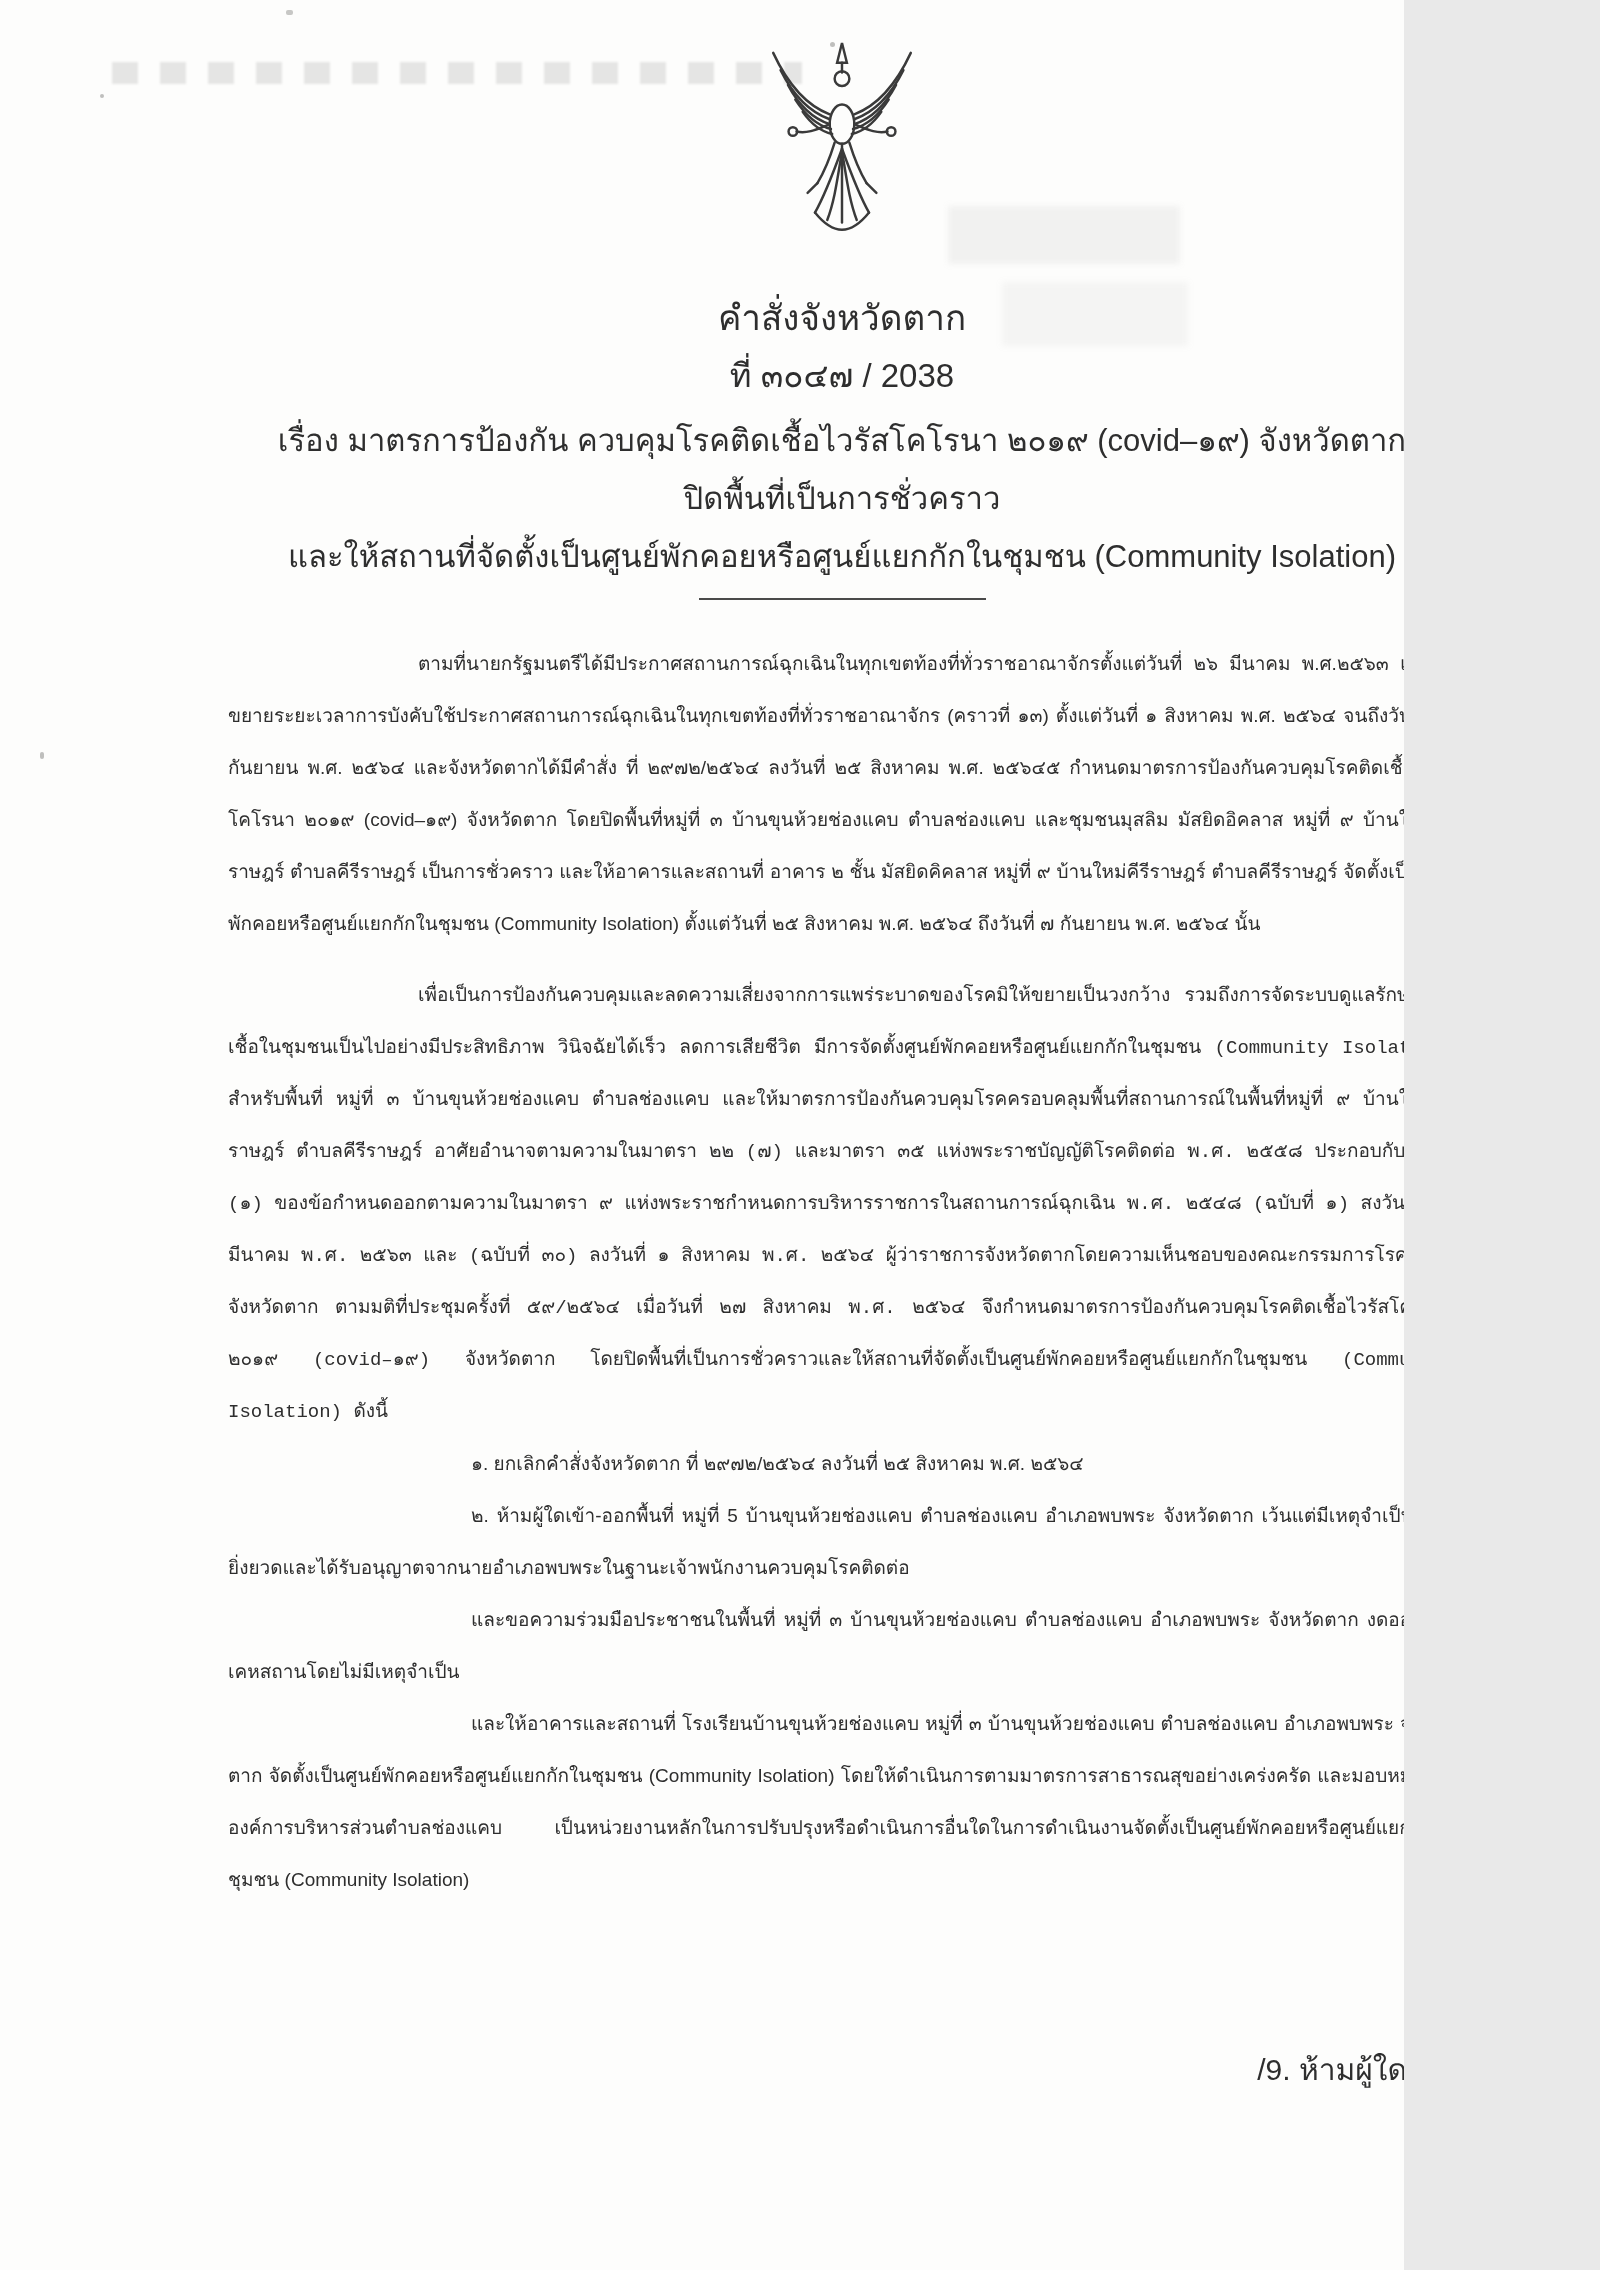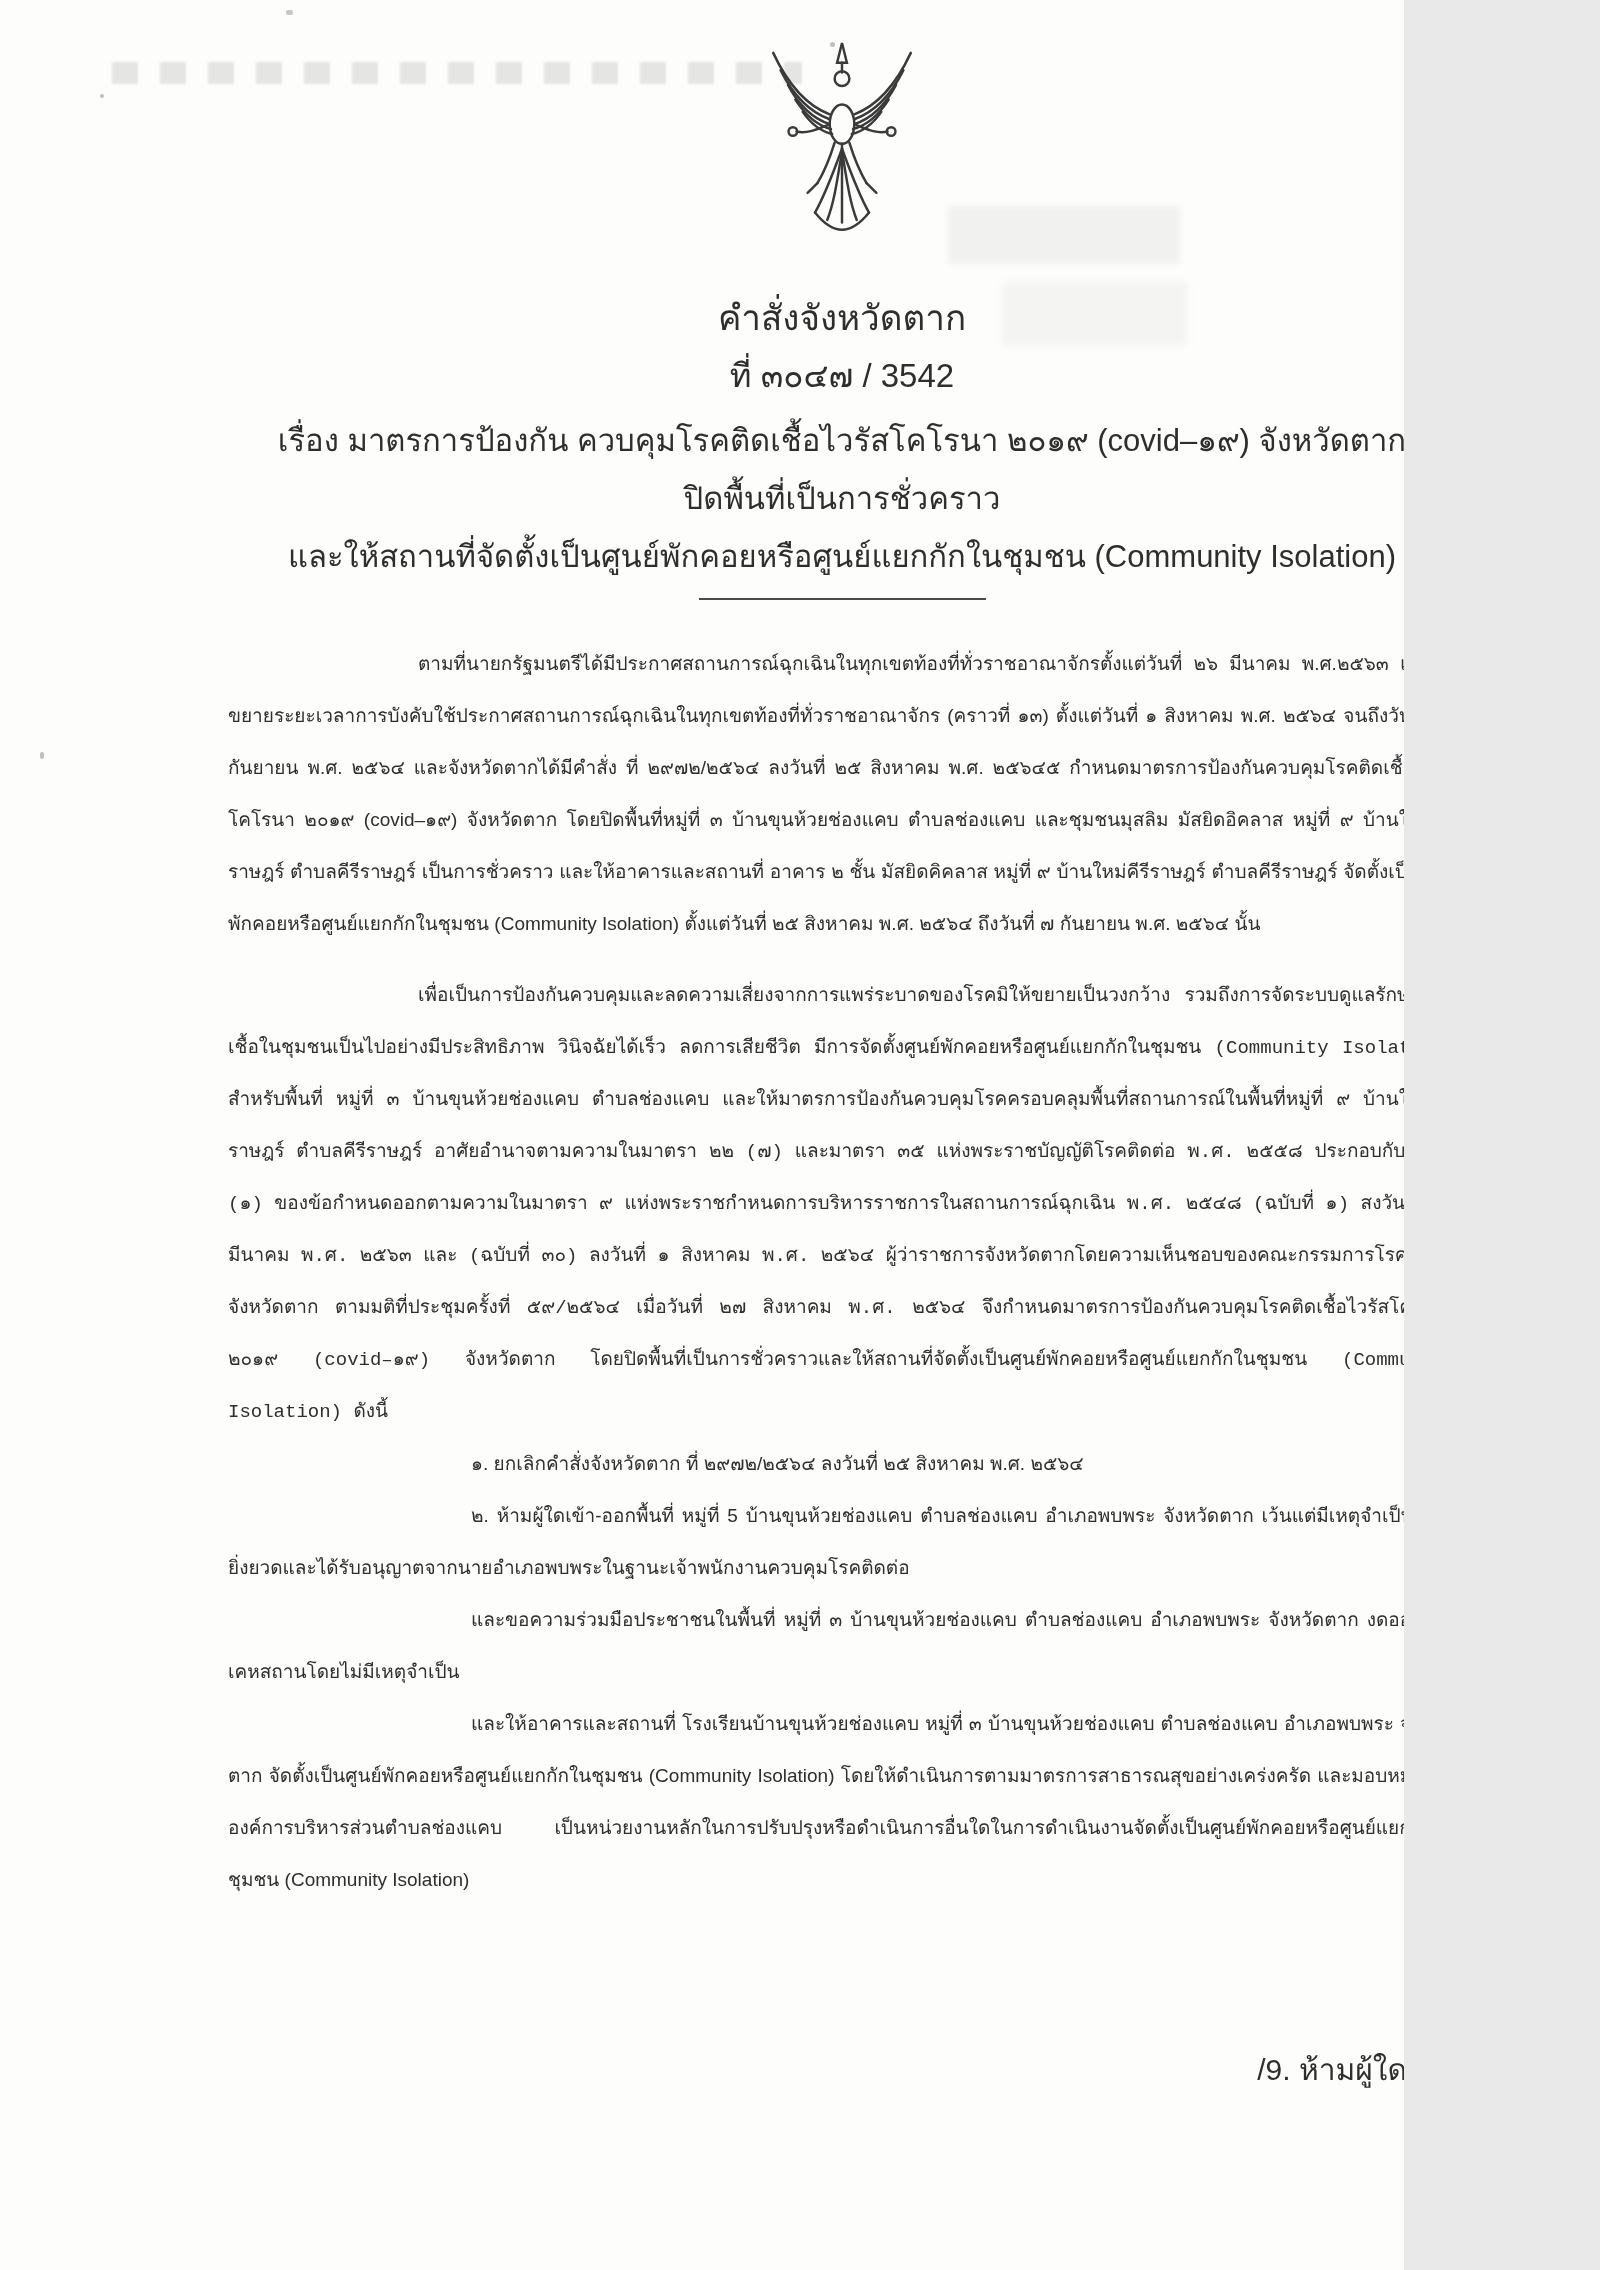--- a/index.html
+++ b/index.html
@@ -92,21 +92,21 @@
         <path d="M90 118 L98 126"></path>
         <path d="M70 86 L70 150"></path>
         <path d="M70 90 C62 112 56 128 48 142"></path>
         <path d="M70 90 C78 112 84 128 92 142"></path>
         <path d="M70 92 C66 116 64 132 58 148"></path>
         <path d="M70 92 C74 116 76 132 82 148"></path>
         <path d="M48 142 C56 152 64 156 70 156 C76 156 84 152 92 142"></path>
       </svg>
 
       <div class="doc-title">คำสั่งจังหวัดตาก</div>
-      <div class="doc-no">ที่ ๓๐๔๗ / 3542</div>
+      <div class="doc-no">ที่ ๓๐๔๗ / 2038</div>
 
       <div class="subject-block">
         <div class="subject-line">เรื่อง  มาตรการป้องกัน ควบคุมโรคติดเชื้อไวรัสโคโรนา ๒๐๑๙ (covid–๑๙) จังหวัดตาก</div>
         <div class="subject-line">ปิดพื้นที่เป็นการชั่วคราว</div>
         <div class="subject-line">และให้สถานที่จัดตั้งเป็นศูนย์พักคอยหรือศูนย์แยกกักในชุมชน (Community Isolation)</div>
       </div>
 
       <div class="divider"></div>
     </div>
 

